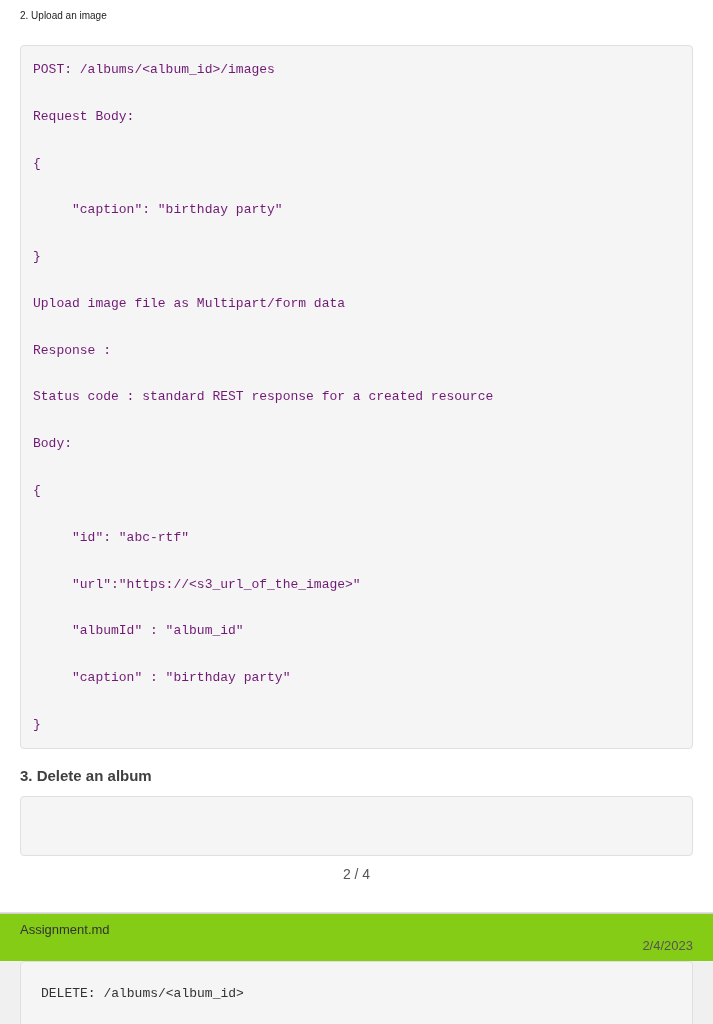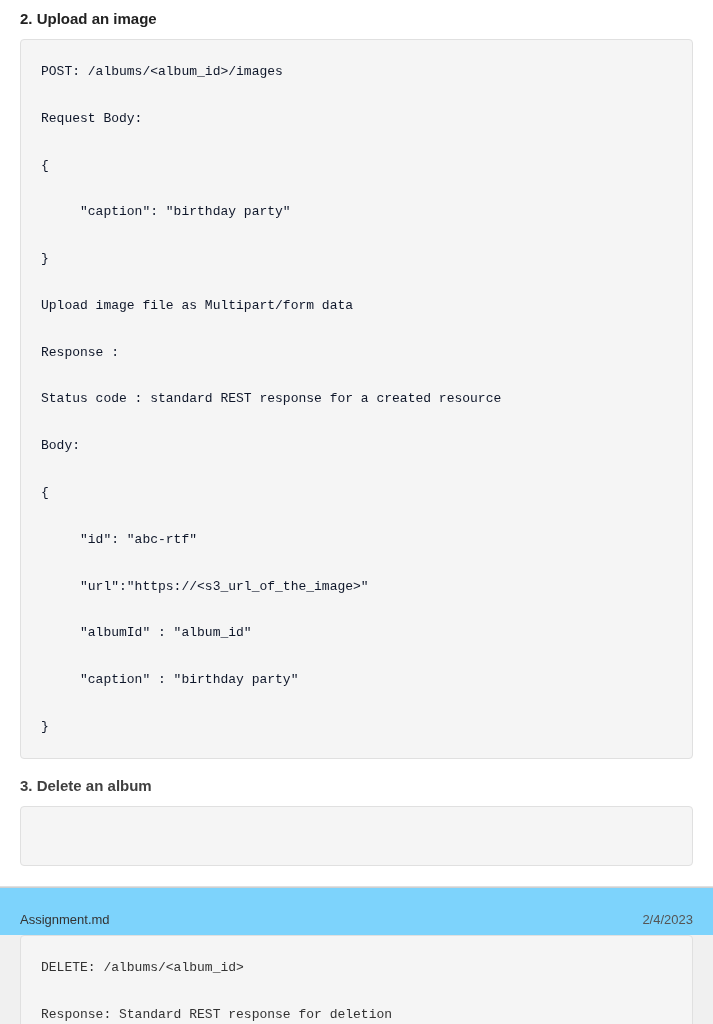--- a/index.html
+++ b/index.html
@@ -22,34 +22,34 @@
     }
 
     
     .top-section {
       background-color: #ffffff;
       padding: 10px 20px 20px 20px;
       border-bottom: 1px solid #e0e0e0;
     }
 
     .section-heading {
-      font-size: 15px;
-      font-weight: bold;
+      font-size: 10px;
+      font-weight: normal;
       color: #222;
-      margin-bottom: 12px;
+      margin-bottom: 24px;
     }
 
     .code-block {
       background-color: #f5f5f5;
       border: 1px solid #e0e0e0;
       border-radius: 4px;
-      padding: 20px;
+      padding: 12px;
       font-family: 'Courier New', Courier, monospace;
       font-size: 13px;
-      color: #0f172a;
+      color: #701a75;
       line-height: 1.8;
       white-space: pre;
     }
 
     .section-heading-2 {
       font-size: 15px;
       font-weight: bold;
       color: #404040;
       margin-top: 18px;
       margin-bottom: 12px;
@@ -78,23 +78,23 @@
 
     
     .bottom-section {
       background-color: #f0f0f0;
       padding: 0;
     }
 
     .bottom-header {
       display: flex;
       justify-content: space-between;
-      align-items: flex-end;
+      align-items: flex-start;
       padding: 8px 20px;
-      background-color: #7dd3fc;
+      background-color: #84cc16;
     }
 
     .bottom-filename {
       font-size: 13px;
       color: #333;
       font-weight: 500;
     }
 
     .bottom-date {
       font-size: 13px;
@@ -156,20 +156,21 @@
      "albumId" : "album_id"
 
      "caption" : "birthday party"
 
 }</div>
 
     <div class="section-heading-2">3. Delete an album</div>
 
     <div class="code-block-2"></div>
 
+    <div class="pagination">2 / 4</div>
   </div>
 
   <hr class="divider-line">
 
   <div class="bottom-section">
     <div class="bottom-header">
       <span class="bottom-filename">Assignment.md</span>
       <span class="bottom-date">2/4/2023</span>
     </div>
     <div class="bottom-code-block">DELETE: /albums/&lt;album_id&gt;

